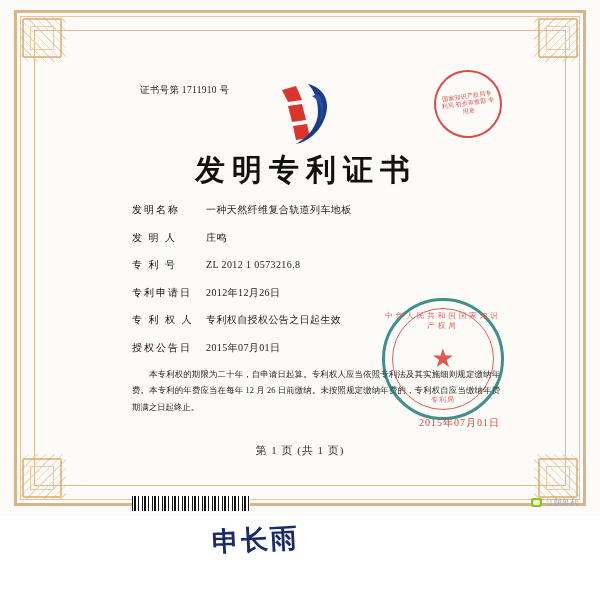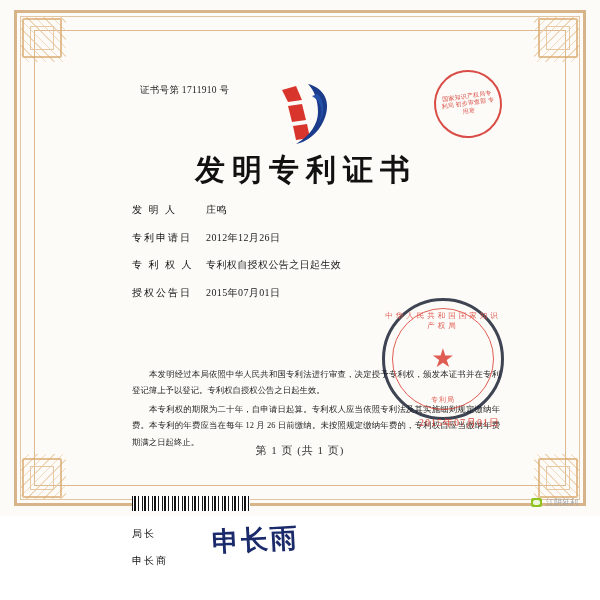--- a/index.html
+++ b/index.html
@@ -53,21 +53,21 @@
 
   .barcode{position:absolute;left:88px;top:456px;width:118px;height:15px;
     background:repeating-linear-gradient(90deg,#111 0 1px,#fff 1px 2px,#111 2px 4px,#fff 4px 6px,#111 6px 7px,#fff 7px 10px);}
 
   .sign-row{position:absolute;left:88px;top:487px;font-size:10px;color:#111;letter-spacing:2px;}
   .sign-row .l2{margin-top:13px;}
   .signature{position:absolute;left:168px;top:482px;font-size:27px;color:#1b2a6b;
      font-family:"Liberation Serif",serif;letter-spacing:2px;transform:rotate(-3deg);font-weight:bold;}
 
   
-  .seal-big{position:absolute;right:52px;bottom:56px;width:116px;height:116px;border:3px solid #0f172a;border-radius:50%;
+  .seal-big{position:absolute;right:52px;bottom:56px;width:116px;height:116px;border:3px solid #0f766e;border-radius:50%;
      color:#d8352c;opacity:.8;}
   .seal-big .ring{position:absolute;inset:7px;border:1px solid #d8352c;border-radius:50%;}
   .seal-big .star{position:absolute;left:50%;top:50%;transform:translate(-50%,-50%);font-size:26px;color:#d8352c;line-height:1;}
   .seal-big .arc{position:absolute;left:0;right:0;top:10px;text-align:center;font-size:7.5px;letter-spacing:3px;}
   .seal-big .arc-b{position:absolute;left:0;right:0;bottom:12px;text-align:center;font-size:7px;letter-spacing:1px;}
 
   .seal-date{position:absolute;right:56px;bottom:46px;font-size:10px;color:#d8352c;letter-spacing:1px;opacity:.92;}
 
   .page-num{position:absolute;left:0;right:0;bottom:18px;text-align:center;font-size:11px;color:#333;letter-spacing:1px;}
 
@@ -108,48 +108,51 @@
     </div>
 
     <div class="seal-top">
       <div class="seal-inner">国家知识产权局专利局 初步审查部 专用章</div>
     </div>
 
     <div class="title">发明专利证书</div>
 
     <div class="fields">
       <div class="field">
+        <span class="lbl">发明名称</span>
+        <span class="val">一种天然纤维复合轨道列车地板</span>
+      </div>
+      <div class="field">
         <span class="lbl">发 明 人</span>
         <span class="val">庄鸣</span>
+      </div>
+      <div class="field">
+        <span class="lbl">专 利 号</span>
+        <span class="val">ZL 2012 1 0573216.8</span>
       </div>
       <div class="field">
         <span class="lbl">专利申请日</span>
         <span class="val">2012年12月26日</span>
       </div>
       <div class="field">
         <span class="lbl">专 利 权 人</span>
         <span class="val">专利权自授权公告之日起生效</span>
       </div>
       <div class="field">
         <span class="lbl">授权公告日</span>
         <span class="val">2015年07月01日</span>
       </div>
     </div>
 
     <div class="body-text">
-      <p>本发明经过本局依照中华人民共和国专利法进行审查，决定授予专利权，颁发本证书并在专利登记簿上予以登记。专利权自授权公告之日起生效。</p>
       <p>本专利权的期限为二十年，自申请日起算。专利权人应当依照专利法及其实施细则规定缴纳年费。本专利的年费应当在每年 12 月 26 日前缴纳。未按照规定缴纳年费的，专利权自应当缴纳年费期满之日起终止。</p>
     </div>
 
     <div class="barcode"></div>
 
-    <div class="sign-row">
-      <div class="l1">局长</div>
-      <div class="l2">申长商</div>
-    </div>
     <div class="signature">申长雨</div>
 
     <div class="seal-big">
       <div class="ring"></div>
       <div class="arc">中华人民共和国国家知识产权局</div>
       <div class="star">★</div>
       <div class="arc-b">专利局</div>
     </div>
 
     <div class="seal-date">2015年07月01日</div>

